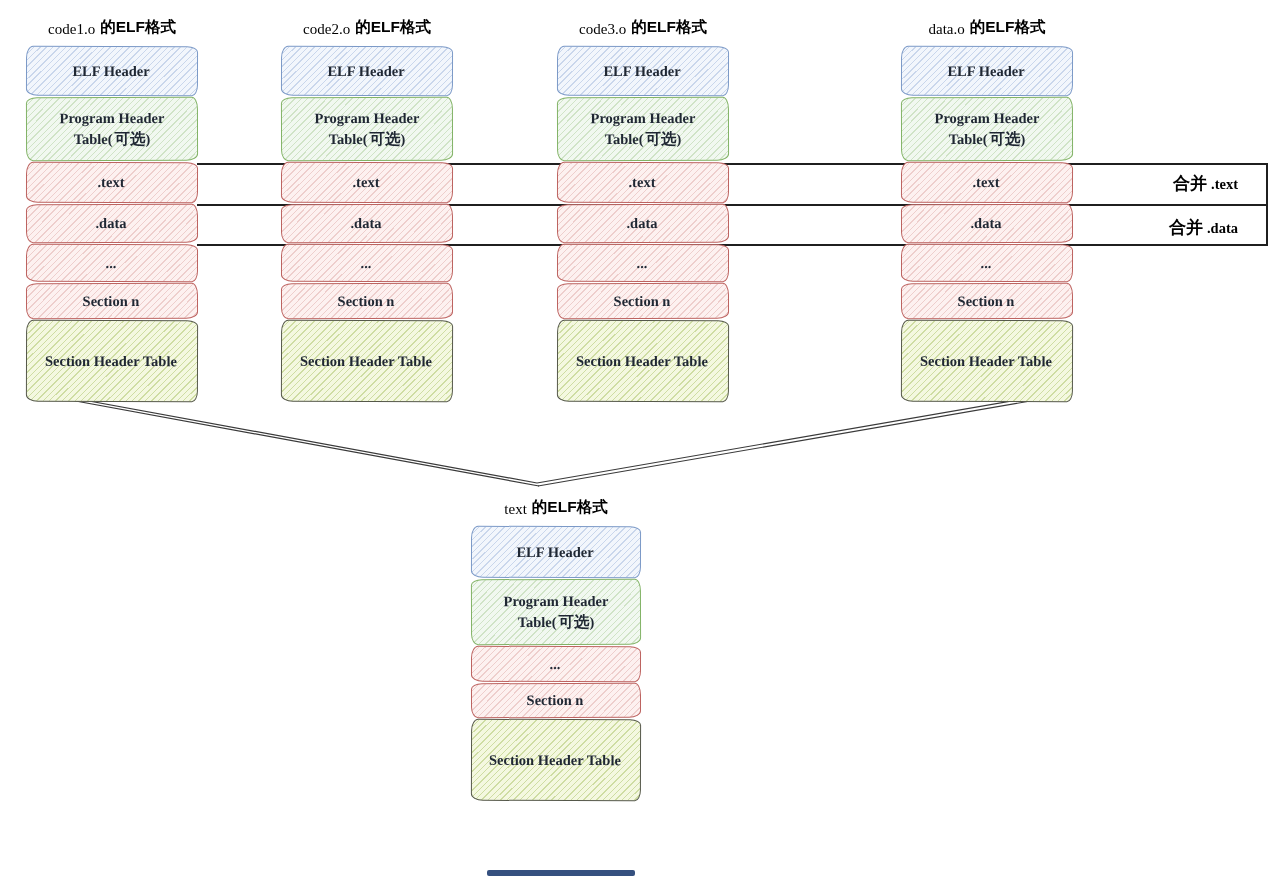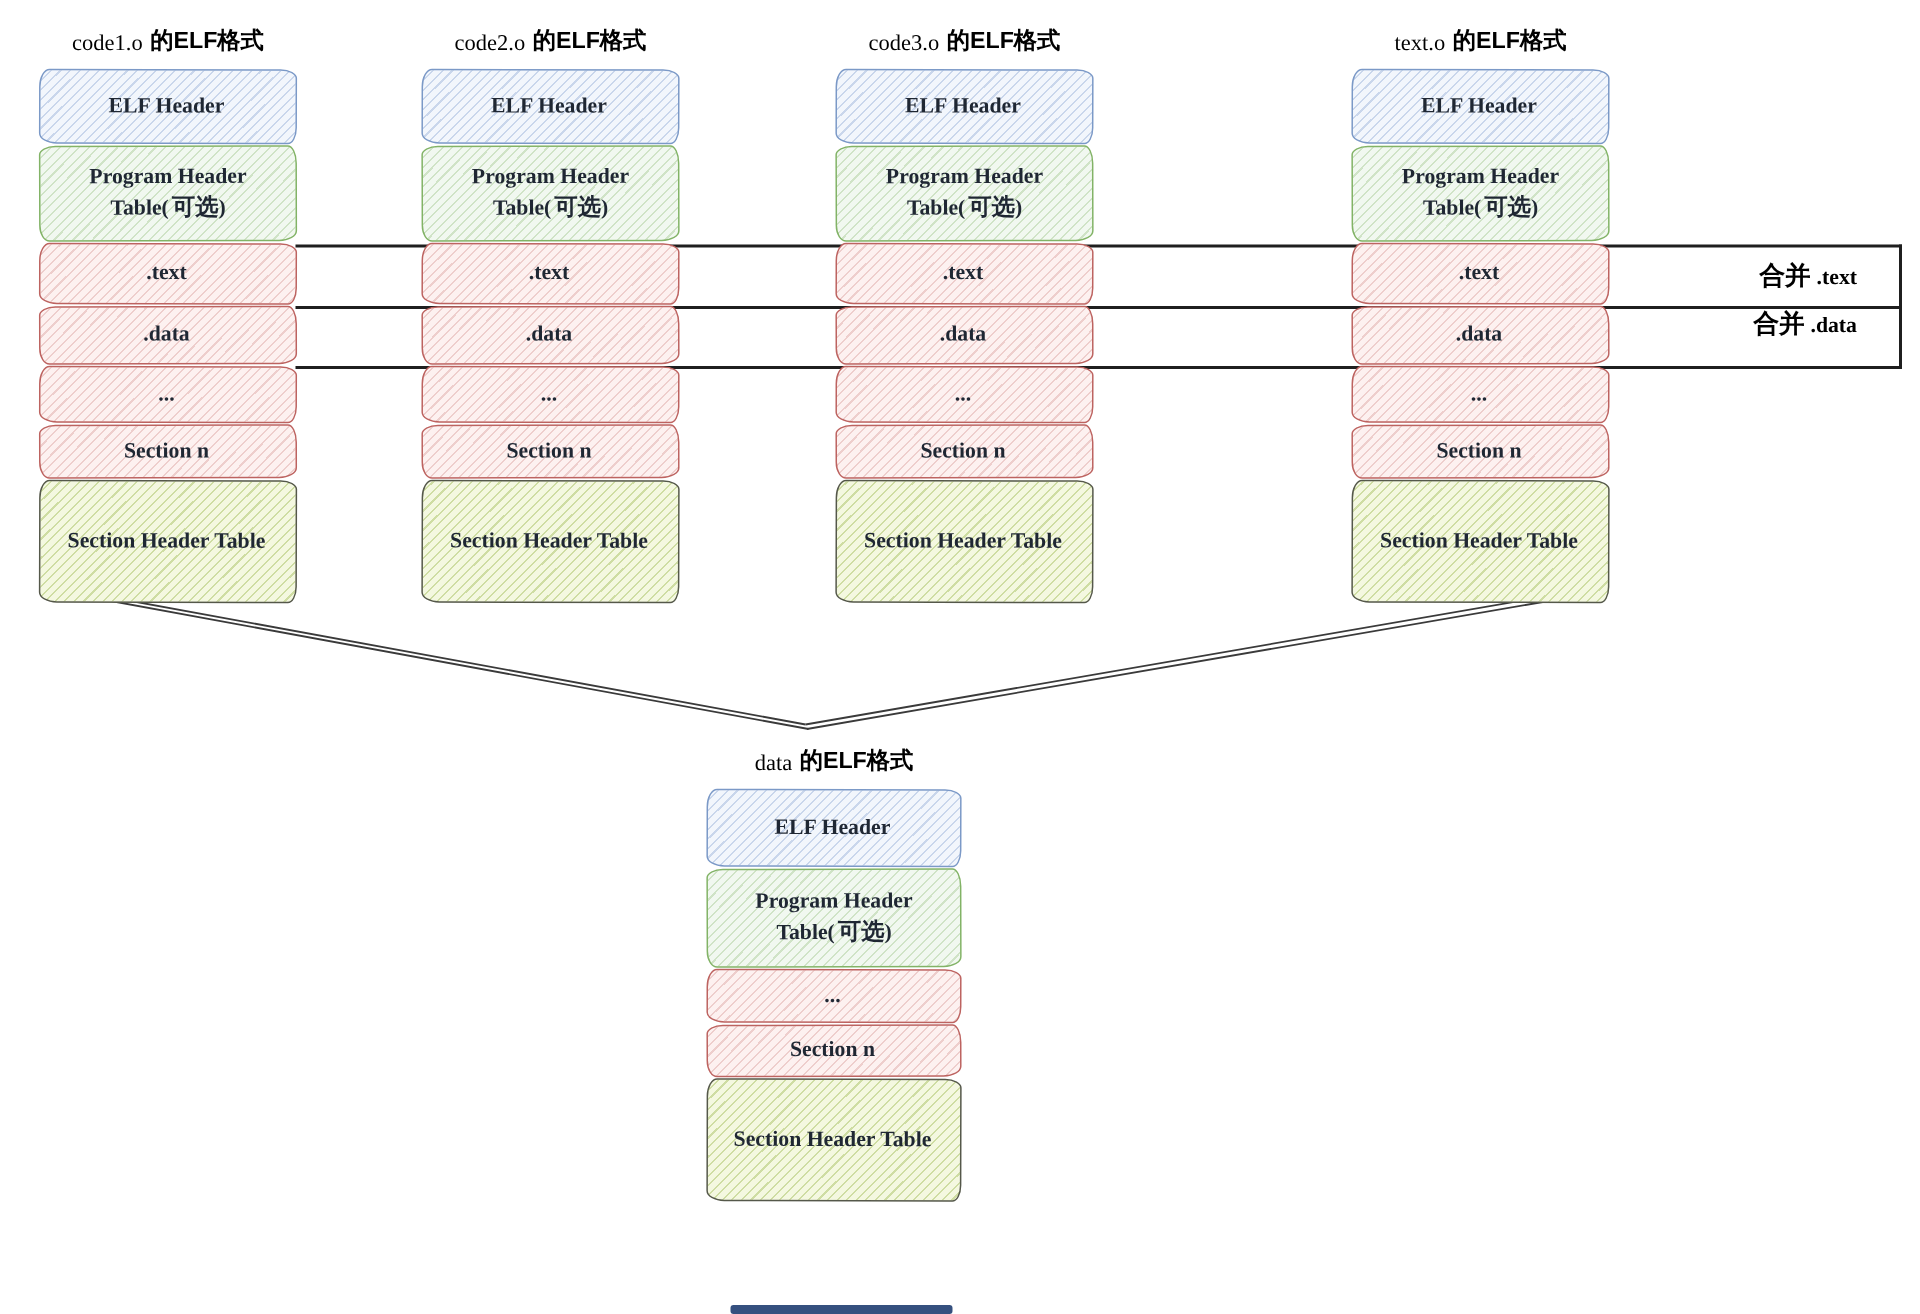--- a/index.html
+++ b/index.html
@@ -80,21 +80,21 @@
 
   <div class="band-line" style="top:163px"></div>
   <div class="band-line" style="top:204px"></div>
   <div class="band-line" style="top:244px"></div>
   <div class="band-vline"></div>
 
   <div class="band-label" style="top:172px">
     <span class="cjk">合并</span>
     <span class="latin">.text</span>
   </div>
-  <div class="band-label" style="top:204px">
+  <div class="band-label" style="top:216px">
     <span class="cjk">合并</span>
     <span class="latin">.data</span>
   </div>
 
   <svg class="connectors" width="1280" height="876" viewBox="0 0 1280 876">
     <path d="M40 392 L537 483 M43 395 L539 486"></path>
     <path d="M537 483 L1069 391 M538 486 L1071 394"></path>
   </svg>
 
   <div class="cutoff-blue"></div>
@@ -181,21 +181,21 @@
         <div class="sec" data-type="section-n">
           <span class="sec-label"><span class="t-pre">Section n</span><span class="t-cjk"></span><span class="t-post"></span></span>
         </div>
         <div class="sec" data-type="sht">
           <span class="sec-label"><span class="t-pre">Section Header Table</span><span class="t-cjk"></span><span class="t-post"></span></span>
         </div>
       </div>
     </div>
     <div class="file-col col-3">
       <div class="file-title">
-        <span class="title-latin">text.o</span>
+        <span class="title-latin">data.o</span>
         <span class="title-cjk">的ELF格式</span>
       </div>
       <div class="file-stack">
         <div class="sec" data-type="elf-header">
           <span class="sec-label"><span class="t-pre">ELF Header</span><span class="t-cjk"></span><span class="t-post"></span></span>
         </div>
         <div class="sec" data-type="pht">
           <span class="sec-label"><span class="t-pre">Program Header Table(</span><span class="t-cjk">可选</span><span class="t-post">)</span></span>
         </div>
         <div class="sec" data-type="text">
@@ -210,21 +210,21 @@
         <div class="sec" data-type="section-n">
           <span class="sec-label"><span class="t-pre">Section n</span><span class="t-cjk"></span><span class="t-post"></span></span>
         </div>
         <div class="sec" data-type="sht">
           <span class="sec-label"><span class="t-pre">Section Header Table</span><span class="t-cjk"></span><span class="t-post"></span></span>
         </div>
       </div>
     </div>
     <div class="file-col output">
       <div class="file-title">
-        <span class="title-latin">data</span>
+        <span class="title-latin">text</span>
         <span class="title-cjk">的ELF格式</span>
       </div>
       <div class="file-stack">
         <div class="sec" data-type="elf-header">
           <span class="sec-label"><span class="t-pre">ELF Header</span><span class="t-cjk"></span><span class="t-post"></span></span>
         </div>
         <div class="sec" data-type="pht">
           <span class="sec-label"><span class="t-pre">Program Header Table(</span><span class="t-cjk">可选</span><span class="t-post">)</span></span>
         </div>
         <div class="sec" data-type="dots">

